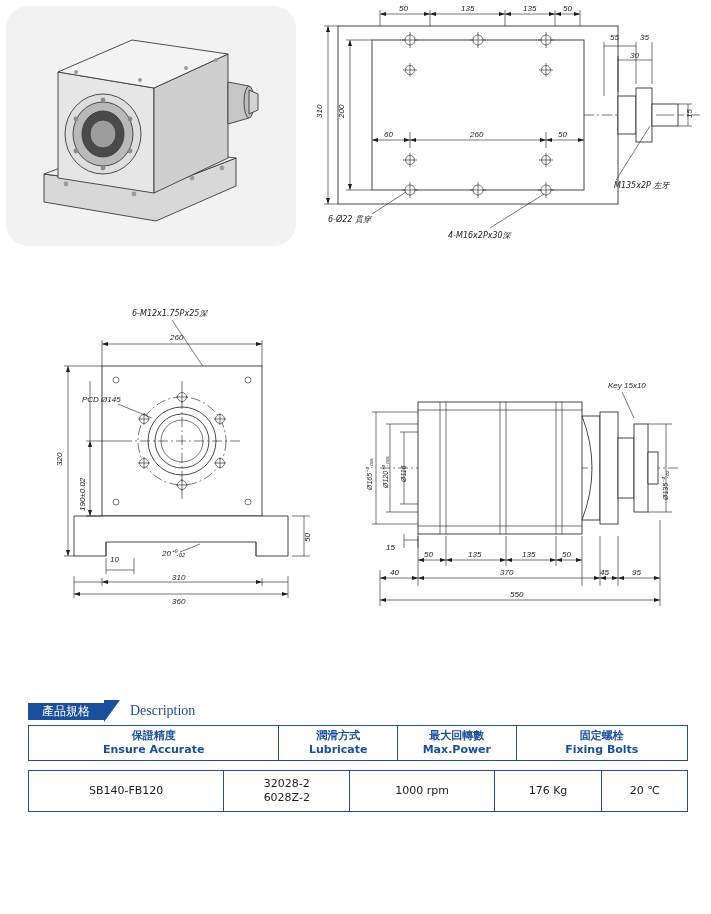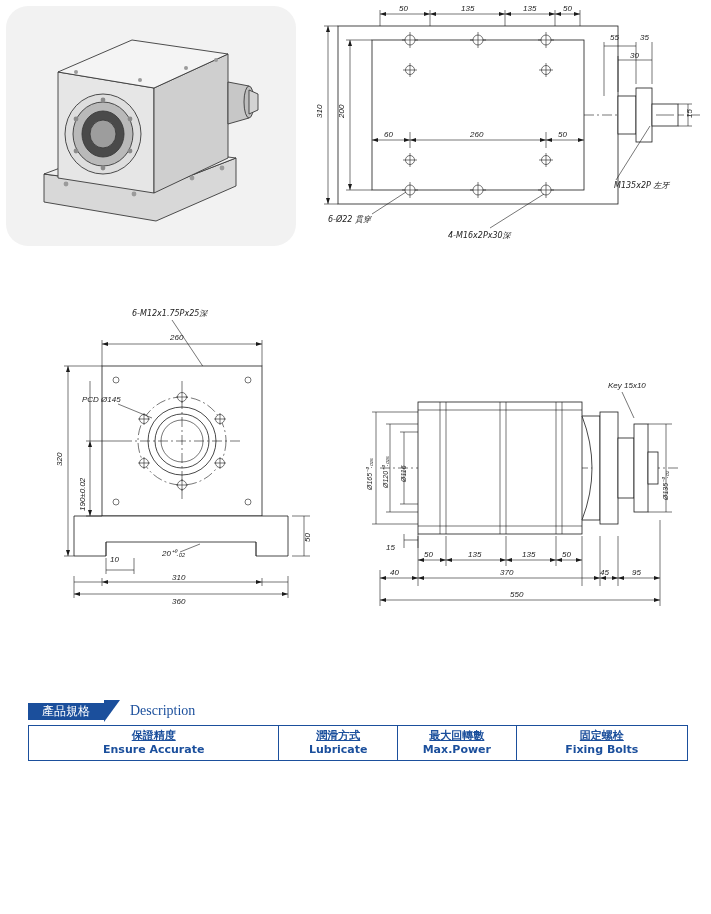--- a/index.html
+++ b/index.html
@@ -47,21 +47,21 @@
     display:flex;align-items:center;padding-left:10px;
   }
   table.tbl{border-collapse:collapse;width:660px;margin-top:3px;}
   table.tbl td,table.tbl th{
     border:1px solid #1b4f9c;text-align:center;font-size:11px;
     font-family:"DejaVu Sans", sans-serif;padding:3px 2px;line-height:1.25;
     color:#1b1b1b;
   }
   table.tbl th{color:#1b4f9c;font-weight:bold;}
   .r1 td{height:34px;}
-  .lbl-cjk{font-family:"DejaVu Sans", sans-serif;text-decoration:underline;}
+  .lbl-cjk{font-family:"DejaVu Sans", sans-serif;}
 </style>
 </head>
 <body>
 
 <div class="page">
 
   <div class="photo-panel">
     <svg class="photo-svg" width="290" height="240" viewBox="0 0 290 240">
       <g stroke="#3a3a3a" stroke-width="0.9" fill="none">
 
@@ -510,17 +510,27 @@
           <div>Fixing Bolts</div>
         </th>
       </tr>
     </tbody>
       </table>
 
     <div style="height:6px"></div>
 
     <table class="tbl">
       <tbody>
+      <tr class="r1">
+        <td>SB140-FB120</td>
+        <td>
+          <div>32028-2</div>
+          <div>6028Z-2</div>
+        </td>
+        <td>1000 rpm</td>
+        <td>176 Kg</td>
+        <td>20 ℃</td>
+      </tr>
     </tbody>
       </table>
   </div>
 
 </div>
 
 </body></html>

